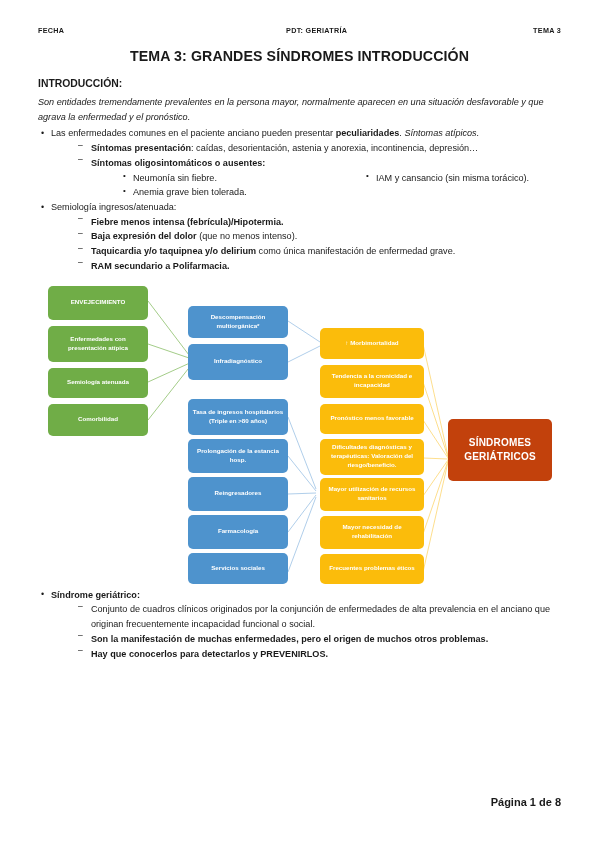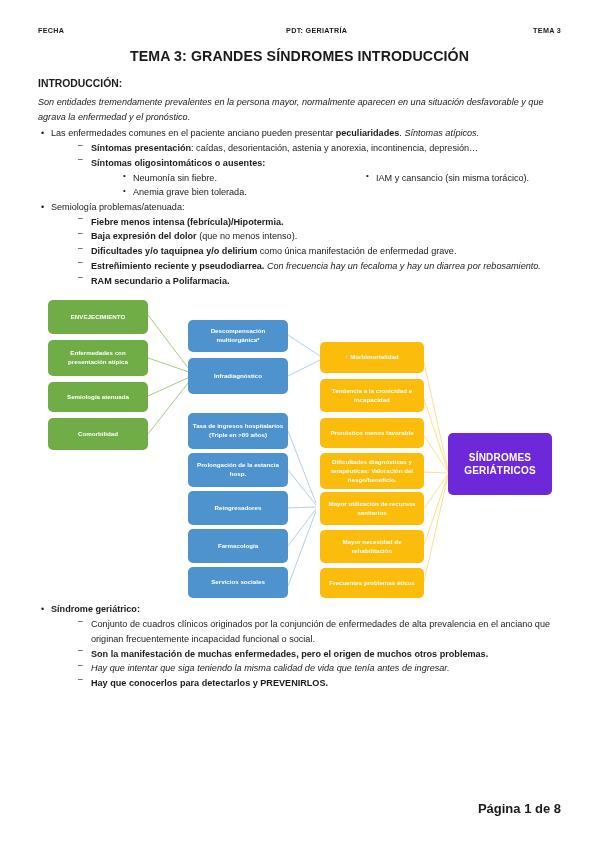--- a/index.html
+++ b/index.html
@@ -109,27 +109,27 @@
     color: #ffffff;
     font-size: 6.2px;
     font-weight: bold;
     line-height: 1.45;
     padding: 2px 4px;
     z-index: 2;
   }
   .node.green  { background: #70ad47; }
   .node.blue   { background: #4e93cd; }
   .node.yellow { background: #fbbc0b; }
-  .node.final  { background: #6d28d9; font-size: 10px; line-height: 1.35; letter-spacing: .2px; }
+  .node.final  { background: #c2410c; font-size: 10px; line-height: 1.35; letter-spacing: .2px; }
 
   
   .footer {
     position: absolute;
-    right: 38px; bottom: 32px;
-    font-size: 13px; font-weight: bold;
+    right: 38px; bottom: 40px;
+    font-size: 11px; font-weight: bold;
   }
 </style>
 </head>
 <body>
 
 <div class="page">
 
   <div class="runhead">
     <span>FECHA</span>
     <span class="center">PDT: GERIATRÍA</span>
@@ -162,33 +162,30 @@
               <ul class="lvl3">
                 <li>IAM y cansancio (sin misma torácico).</li>
               </ul>
             </div>
           </div>
         </li>
       </ul>
     </li>
 
     <li>
-      <span>Semiología problemas/atenuada:</span>
+      <span>Semiología ingresos/atenuada:</span>
       <ul class="lvl2">
         <li>
           <span class="b">Fiebre menos intensa (febrícula)/Hipotermia.</span><span></span>
         </li>
         <li>
           <span class="b">Baja expresión del dolor</span><span> (que no menos intenso).</span>
         </li>
         <li>
-          <span class="b">Dificultades y/o taquipnea y/o delirium</span><span> como única manifestación de enfermedad grave.</span>
-        </li>
-        <li>
-          <span class="b">Estreñimiento reciente y pseudodiarrea.</span><span class="i"> Con frecuencia hay un fecaloma y hay un diarrea por rebosamiento.</span>
+          <span class="b">Taquicardia y/o taquipnea y/o delirium</span><span> como única manifestación de enfermedad grave.</span>
         </li>
         <li>
           <span class="b">RAM secundario a Polifarmacia.</span>
         </li>
       </ul>
     </li>
   </ul>
 
   <div class="diagram">
     <svg class="wires" viewBox="0 0 523 300">
@@ -245,23 +242,20 @@
 
   <ul class="lvl1">
     <li>
       <span class="b">Síndrome geriátrico:</span>
       <ul class="lvl2">
         <li>Conjunto de cuadros clínicos originados por la conjunción de enfermedades de alta prevalencia en el anciano que originan frecuentemente incapacidad funcional o social.</li>
         <li>
           <span class="b">Son la manifestación de muchas enfermedades, pero el origen de muchos otros problemas.</span>
         </li>
         <li>
-          <span class="i">Hay que intentar que siga teniendo la misma calidad de vida que tenía antes de ingresar.</span>
-        </li>
-        <li>
           <span class="b">Hay que conocerlos para detectarlos y PREVENIRLOS.</span>
         </li>
       </ul>
     </li>
   </ul>
 
 </div>
 
 <div class="footer">Página 1 de 8</div>
 

